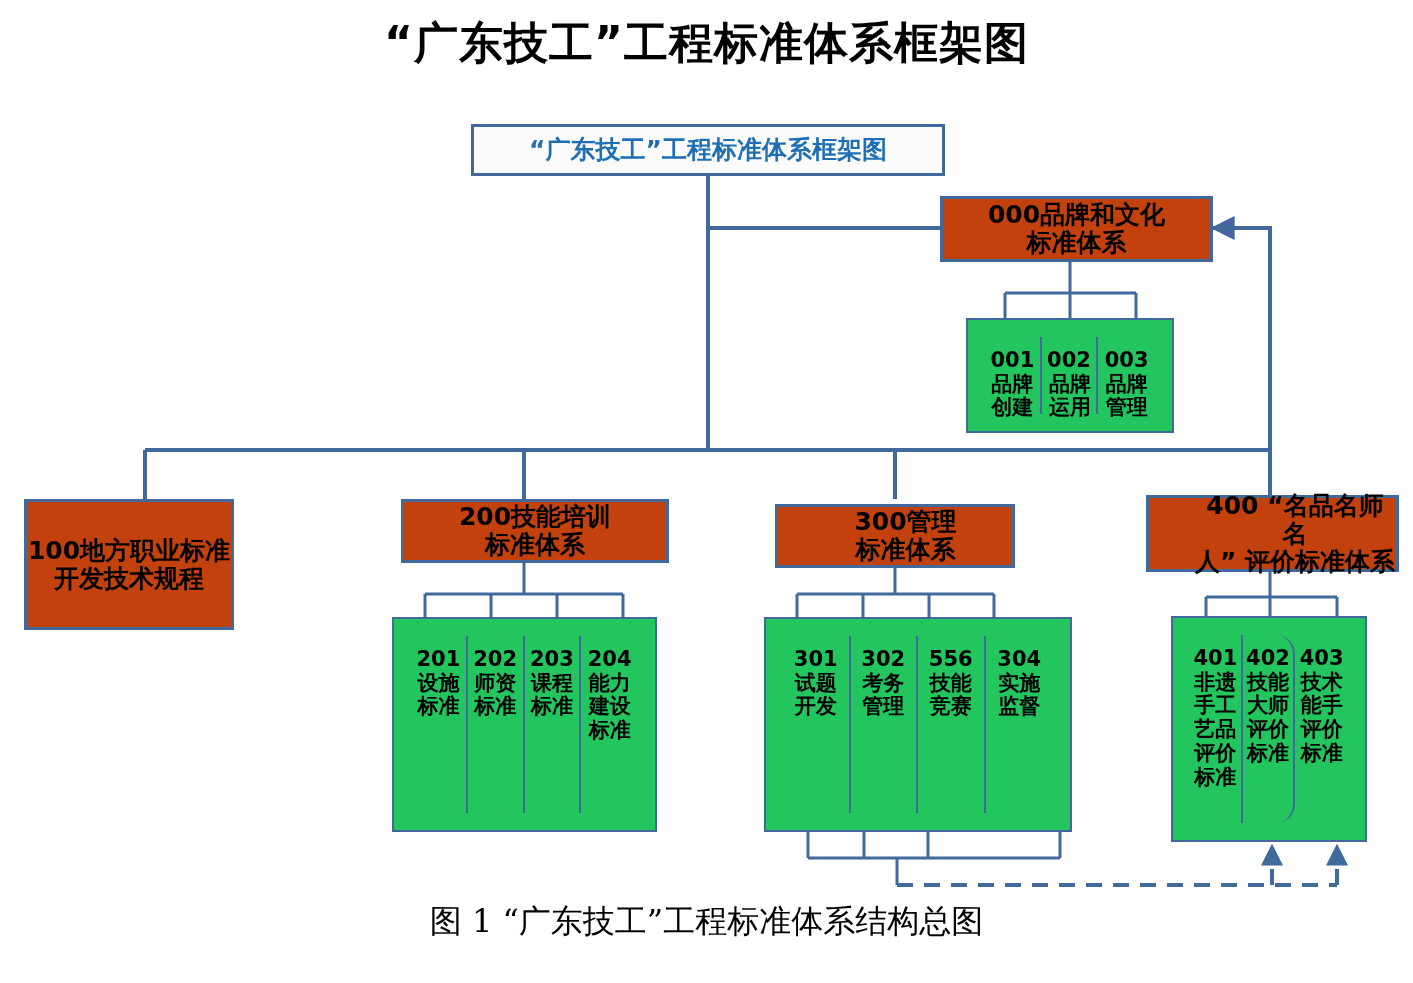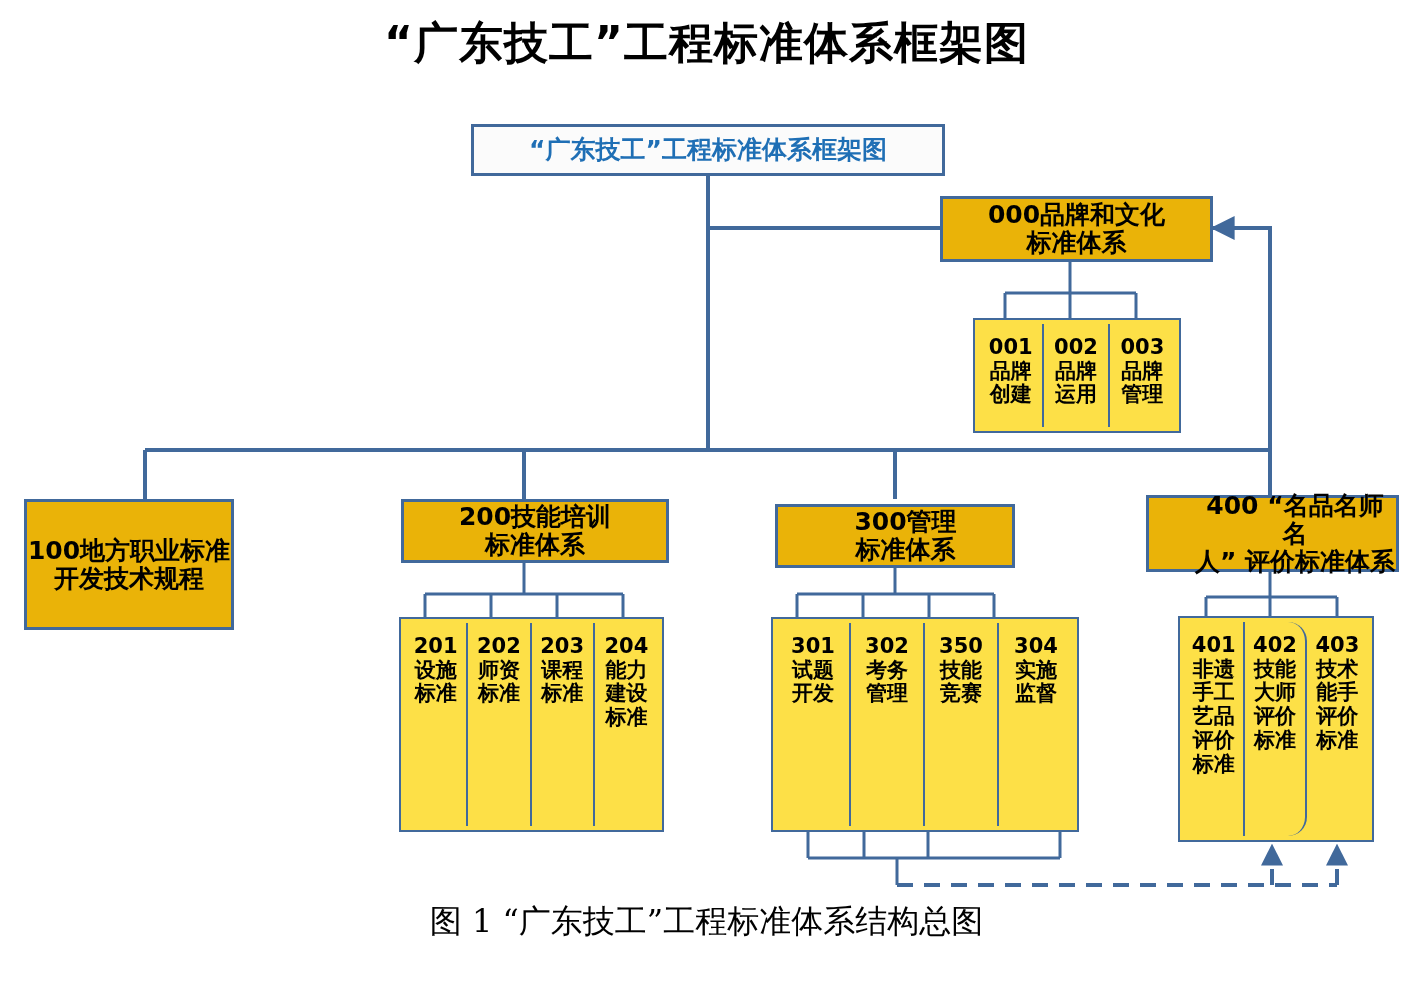--- a/index.html
+++ b/index.html
@@ -20,40 +20,39 @@
   #figure-caption{
     position:absolute;left:0;top:900px;width:1413px;
     text-align:center;
     font-size:32px;font-weight:400;
     font-family:"DejaVu Serif","Liberation Serif",serif;
   }
   #diagram{position:absolute;left:0;top:0;width:1413px;height:983px;}
   .nodebox{
     position:absolute;
     box-sizing:border-box;
-    background:#eab308;
+    background:#c2410c;
     border:3px solid #41699B;
     display:flex;align-items:center;justify-content:center;
     text-align:center;
     font-weight:700;
     line-height:1.12;
     font-family:"DejaVu Sans","Liberation Sans",sans-serif;
   }
   .nodebox.root{
     border-width:3px;
     color:#1F6FB5;
     font-size:25px;
     background:#FBFBFB;
   }
   .nodebox.l2{ font-size:25px; color:#000; }
   .nodebox.leafgroup{
     border:2px solid #41699B;
-    background:#fde047;
-    padding:4px;
-    margin-left:7px;
+    background:#22c55e;
+    padding:17px;
   }
   .leafcell{
     box-sizing:border-box;
     border-right:2px solid #41699B;
     display:flex;
     align-items:flex-start;
     justify-content:center;
     padding-top:12px;
     font-size:21px;font-weight:700;
     line-height:1.13;
@@ -158,21 +157,21 @@
 </div>
 
 <div class="nodebox leafgroup" style="left:966px;top:318px;width:208px;height:115px;display:flex;">
   <div class="leafcell" style="width:33.34%;">
     <span>
       <span>001</span>
       <span>品牌</span>
       <span>创建</span>
     </span>
   </div>
-  <div class="leafcell" style="width:33.33%;">
+  <div class="leafcell" style="width:33.33%;text-align:right;">
     <span>
       <span>002</span>
       <span>品牌</span>
       <span>运用</span>
     </span>
   </div>
   <div class="leafcell" style="width:33.33%;">
     <span>
       <span>003</span>
       <span>品牌</span>
@@ -238,21 +237,21 @@
   </div>
   <div class="leafcell" style="width:25%;">
     <span>
       <span>302</span>
       <span>考务</span>
       <span>管理</span>
     </span>
   </div>
   <div class="leafcell" style="width:25%;">
     <span>
-      <span>350</span>
+      <span>556</span>
       <span>技能</span>
       <span>竞赛</span>
     </span>
   </div>
   <div class="leafcell" style="width:25%;">
     <span>
       <span>304</span>
       <span>实施</span>
       <span>监督</span>
     </span>

